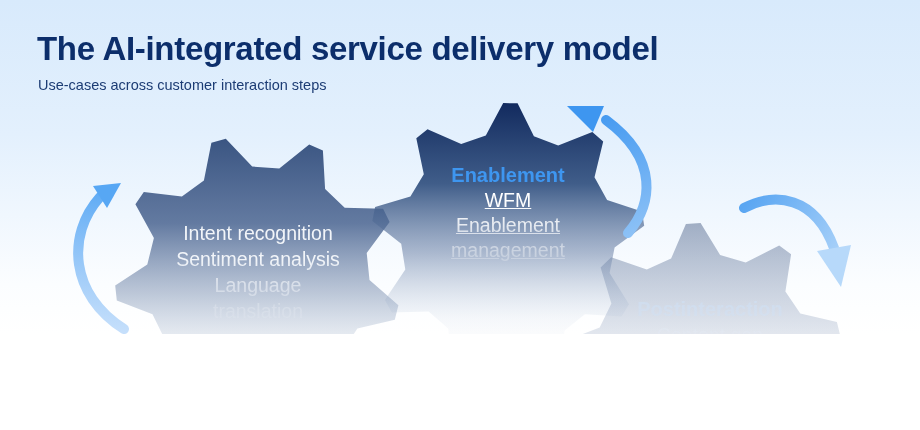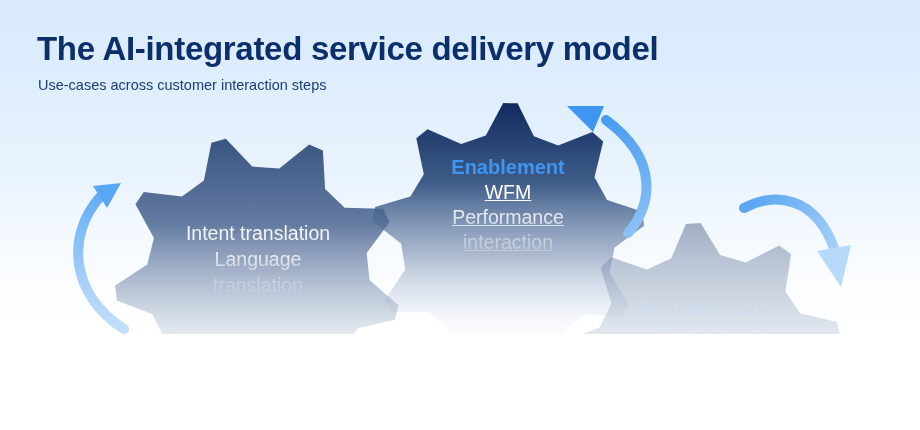--- a/index.html
+++ b/index.html
@@ -22,21 +22,21 @@
   .gear-labels{
     position:absolute;text-align:center;line-height:26px;
   }
   .gear-labels .g-title{font-size:20px;font-weight:700;display:block;}
   .gear-labels .g-item{font-size:19.5px;font-weight:400;margin:0 auto;}
   .labels-left{left:118px;top:220px;width:280px;
     -webkit-mask-image:linear-gradient(to bottom,#000 0%,#000 38%,rgba(0,0,0,.72) 55%,rgba(0,0,0,.32) 80%,rgba(0,0,0,.08) 100%);
     mask-image:linear-gradient(to bottom,#000 0%,#000 38%,rgba(0,0,0,.72) 55%,rgba(0,0,0,.32) 80%,rgba(0,0,0,.08) 100%);}
   .labels-left .g-title{color:#8fc2f4;}
   .labels-left .g-item{color:#f2f5f9;}
-  .labels-mid{left:383px;top:155px;width:250px;line-height:25px;
+  .labels-mid{left:383px;top:163px;width:250px;line-height:25px;
     -webkit-mask-image:linear-gradient(to bottom,#000 0%,#000 42%,rgba(0,0,0,.8) 62%,rgba(0,0,0,.4) 88%,rgba(0,0,0,.2) 100%);
     mask-image:linear-gradient(to bottom,#000 0%,#000 42%,rgba(0,0,0,.8) 62%,rgba(0,0,0,.4) 88%,rgba(0,0,0,.2) 100%);}
   .labels-mid .g-title{color:#3e96f0;}
   .labels-mid .g-item{color:#ffffff;text-decoration:underline;}
   .labels-right{left:585px;top:296px;width:250px;
     -webkit-mask-image:linear-gradient(to bottom,rgba(0,0,0,.55) 0%,rgba(0,0,0,.3) 55%,rgba(0,0,0,.08) 100%);
     mask-image:linear-gradient(to bottom,rgba(0,0,0,.55) 0%,rgba(0,0,0,.3) 55%,rgba(0,0,0,.08) 100%);}
   .labels-right .g-title{color:#cfe2f8;}
   .labels-right .g-item{color:#e6eefb;}
   .w-narrow{max-width:150px;}
@@ -99,28 +99,29 @@
       <path d="M 628 233 C 652 205, 660 160, 606 120" fill="none" stroke="url(#gradArrowM)" stroke-width="10" stroke-linecap="round"></path>
       <polygon points="567,106 604,106 593,132" fill="#3e96f0"></polygon>
     </g>
     <g>
       <path d="M 744 208 C 775 192, 815 196, 834 248" fill="none" stroke="url(#gradArrowR)" stroke-width="10" stroke-linecap="round"></path>
       <polygon points="841,287 851,245 817,251" fill="#b7d9fa"></polygon>
     </g>
   </svg>
 
   <div class="gear-labels labels-left">
-    <div class="g-item">Intent translation</div>
+    <div class="g-item">Intent recognition</div>
+    <div class="g-item">Sentiment analysis</div>
     <div class="g-item w-narrow">Language translation</div>
   </div>
 
   <div class="gear-labels labels-mid">
     <span class="g-title">Enablement</span>
     <div class="g-item">WFM</div>
-    <div class="g-item w-narrow">Performance interaction</div>
+    <div class="g-item w-narrow">Enablement management</div>
   </div>
 
   <div class="gear-labels labels-right">
     <span class="g-title">Postinteraction</span>
     <div class="g-item">Content gap</div>
   </div>
 
 </div>
 
 </body></html>

